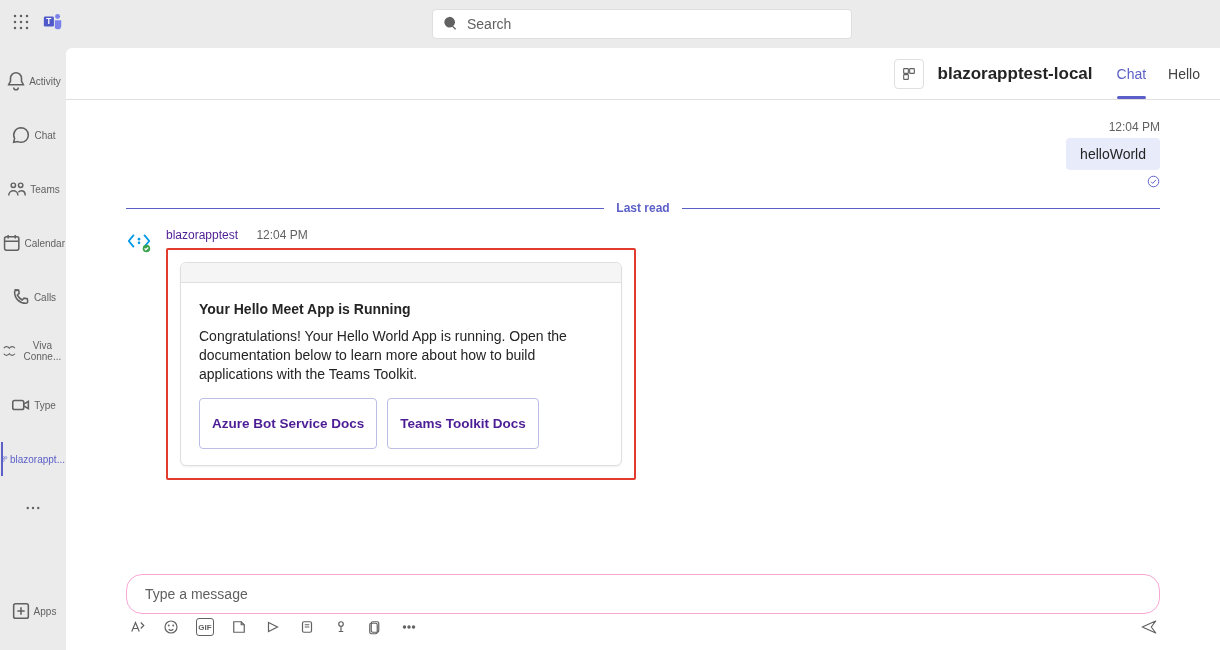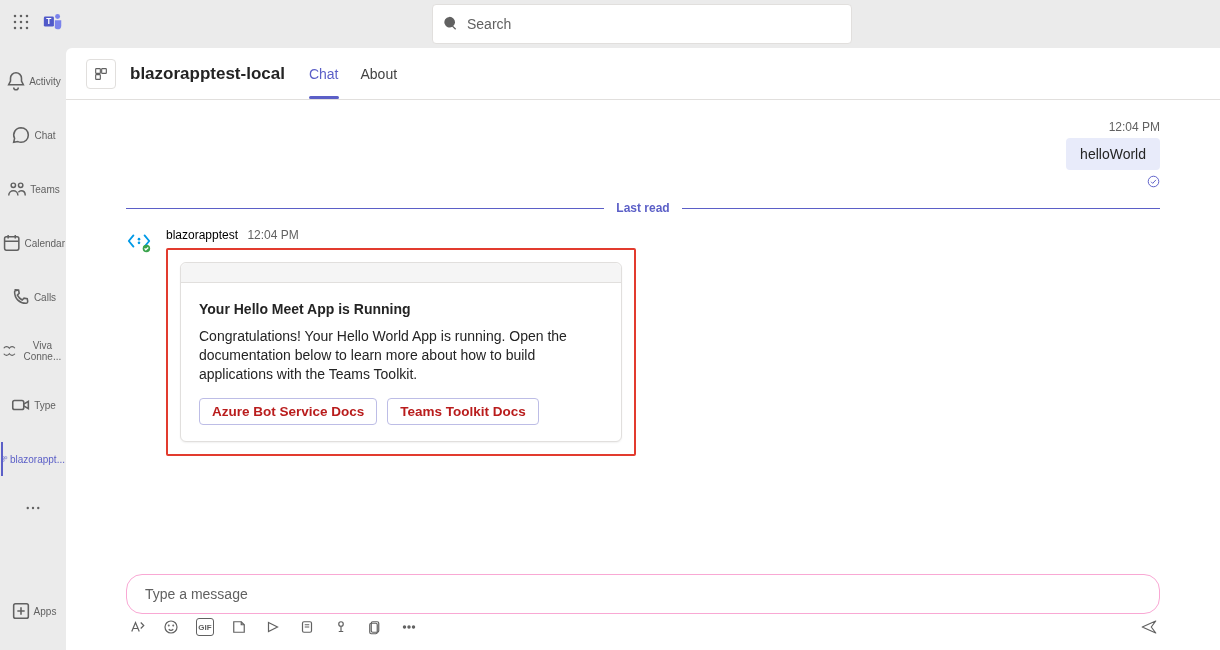--- a/index.html
+++ b/index.html
@@ -3,21 +3,21 @@
 <meta charset="utf-8">
 <style>
 * { margin:0; padding:0; box-sizing:border-box; font-family:"Segoe UI",-apple-system,sans-serif; }
 body { width:1220px; height:650px; background:#ebebeb; overflow:hidden; display:flex; flex-direction:column; }
 
 
 .titlebar { height:48px; display:flex; align-items:center; padding:0 12px; gap:12px; }
 .waffle-icon svg { width:18px; height:18px; }
 .teams-logo svg { width:22px; height:22px; }
 .search-wrap { flex:1; display:flex; justify-content:center; }
-.search-box { width:420px; height:40px; background:#fff; border:1px solid #e1dfdd; border-radius:4px; display:flex; align-items:center; padding:0 10px; gap:8px; }
+.search-box { width:420px; height:30px; background:#fff; border:1px solid #e1dfdd; border-radius:4px; display:flex; align-items:center; padding:0 10px; gap:8px; }
 .search-box svg { width:16px; height:16px; fill:#616161; }
 .search-box input { border:none; outline:none; flex:1; font-size:14px; color:#242424; background:transparent; }
 .search-box input::placeholder { color:#616161; }
 
 
 .body-row { flex:1; display:flex; min-height:0; }
 
 
 .rail { width:66px; background:#ebebeb; display:flex; flex-direction:column; align-items:center; padding-top:8px; gap:4px; }
 .rail-item { width:64px; height:50px; display:flex; flex-direction:row; align-items:center; justify-content:center; gap:2px; cursor:pointer; color:#616161; position:relative; }
@@ -25,21 +25,21 @@
 .rail-item .rail-label { font-size:10px; text-align:center; line-height:11px; }
 .rail-item.active { color:#5b5fc7; }
 .rail-item.active::before { content:""; position:absolute; left:0; top:8px; bottom:8px; width:2px; background:#5b5fc7; }
 .rail-bottom { margin-top:auto; margin-bottom:14px; }
 .rail-more { width:64px; height:40px; display:flex; align-items:center; justify-content:center; color:#616161; cursor:pointer; }
 
 
 .main { flex:1; background:#fff; display:flex; flex-direction:column; min-height:0; border-top-left-radius:6px; }
 
 
-.app-header { height:52px; display:flex; align-items:center; padding:0 20px; gap:14px; border-bottom:1px solid #e1dfdd; }
+.app-header { height:52px; display:flex; align-items:center; padding:0 20px; gap:14px; border-bottom:1px solid #e1dfdd;justify-content:flex-end; }
 .app-icon { width:30px; height:30px; border:1px solid #e1dfdd; border-radius:4px; display:flex; align-items:center; justify-content:center; }
 .app-icon svg { width:16px; height:16px; }
 .app-title { font-size:17px; font-weight:700; color:#242424; }
 .tabs { display:flex; gap:22px; margin-left:10px; height:100%; align-items:center; }
 .tab { font-size:14px; color:#424242; cursor:pointer; height:100%; display:flex; align-items:center; position:relative; }
 .tab.active { color:#5b5fc7; }
 .tab.active::after { content:""; position:absolute; bottom:0; left:0; right:0; height:3px; background:#5b5fc7; border-radius:2px; }
 
 
 .chat-area { flex:1; overflow:auto; padding:20px 60px 10px 60px; }
@@ -50,30 +50,30 @@
 .receipt svg { width:13px; height:13px; stroke:#5b5fc7; fill:none; }
 
 .divider-row { position:relative; height:16px; margin:6px 0 12px; display:flex; align-items:center; justify-content:center; }
 .divider-row::before { content:""; position:absolute; left:0; right:0; top:50%; height:1px; background:#5b5fc7; }
 .divider-label { position:relative; background:#fff; padding:0 12px; font-size:12px; color:#5b5fc7; font-weight:600; }
 
 .bot-row { display:flex; align-items:flex-start; gap:14px; }
 .bot-avatar svg { width:26px; height:26px; }
 .bot-block { flex:1; max-width:470px; }
 .bot-meta { font-size:12px; color:#616161; margin-bottom:6px; }
-.bot-name { color:#000000; margin-right:6px; }
+.bot-name { color:#4c1d95; margin-right:15px; }
 
 .card-wrapper { border:2px solid #e23b2e; padding:12px; border-radius:2px; }
 .card { background:#fff; border:1px solid #e1dfdd; border-radius:6px; box-shadow:0 1px 2px rgba(0,0,0,.06); }
 .card-top { height:20px; background:#f5f5f5; border-bottom:1px solid #e1dfdd; border-radius:6px 6px 0 0; }
 .card-body { padding:18px 18px 16px; }
 .card-title { font-size:14px; font-weight:700; color:#242424; margin-bottom:10px; }
 .card-text { font-size:14px; color:#242424; line-height:1.35; margin-bottom:14px; }
 .card-actions { display:flex; gap:10px; }
-.card-btn { border:1px solid #bdbde6; background:#fff; color:#b91c1c; font-size:13.5px; font-weight:600; padding:5px 12px; border-radius:4px; cursor:pointer; }
+.card-btn { border:1px solid #bdbde6; background:#fff; color:#4c1d95; font-size:13.5px; font-weight:600; padding:17px 12px; border-radius:4px; cursor:pointer; }
 
 
 .compose-wrap { padding:10px 60px 14px; }
 .compose { border:1px solid #f9a8d4; border-radius:16px; padding:10px 18px; }
 .compose input { width:100%; border:none; outline:none; font-size:14px; color:#242424; }
 .compose input::placeholder { color:#616161; }
 .compose-toolbar { display:flex; align-items:center; gap:16px; padding:4px 2px 0; }
 .compose-toolbar .spacer { flex:1; }
 .tb-icon { width:18px; height:18px; color:#616161; cursor:pointer; display:inline-flex; align-items:center; justify-content:center; }
 .tb-icon svg { width:18px; height:18px; fill:none; stroke:currentColor; stroke-width:1.6; }
@@ -212,21 +212,21 @@
             <g fill="none" stroke="#616161" stroke-width="1.7">
               <rect x="4" y="4" width="7" height="7" rx="1"></rect>
               <rect x="13" y="4" width="7" height="7" rx="1"></rect>
               <rect x="4" y="13" width="7" height="7" rx="1"></rect>
             </g>
           </svg>
       </div>
       <div class="app-title">blazorapptest-local</div>
       <div class="tabs">
         <div class="tab active">Chat</div>
-        <div class="tab">About</div>
+        <div class="tab">Hello</div>
       </div>
     </div>
 
     <div class="chat-area">
       <div class="msg-out">
         <span class="msg-time">12:04 PM</span>
         <div class="bubble">helloWorld</div>
         <span class="receipt">
           <svg viewBox="0 0 16 16">
               <circle cx="8" cy="8" r="6.5" stroke-width="1.2"></circle>

